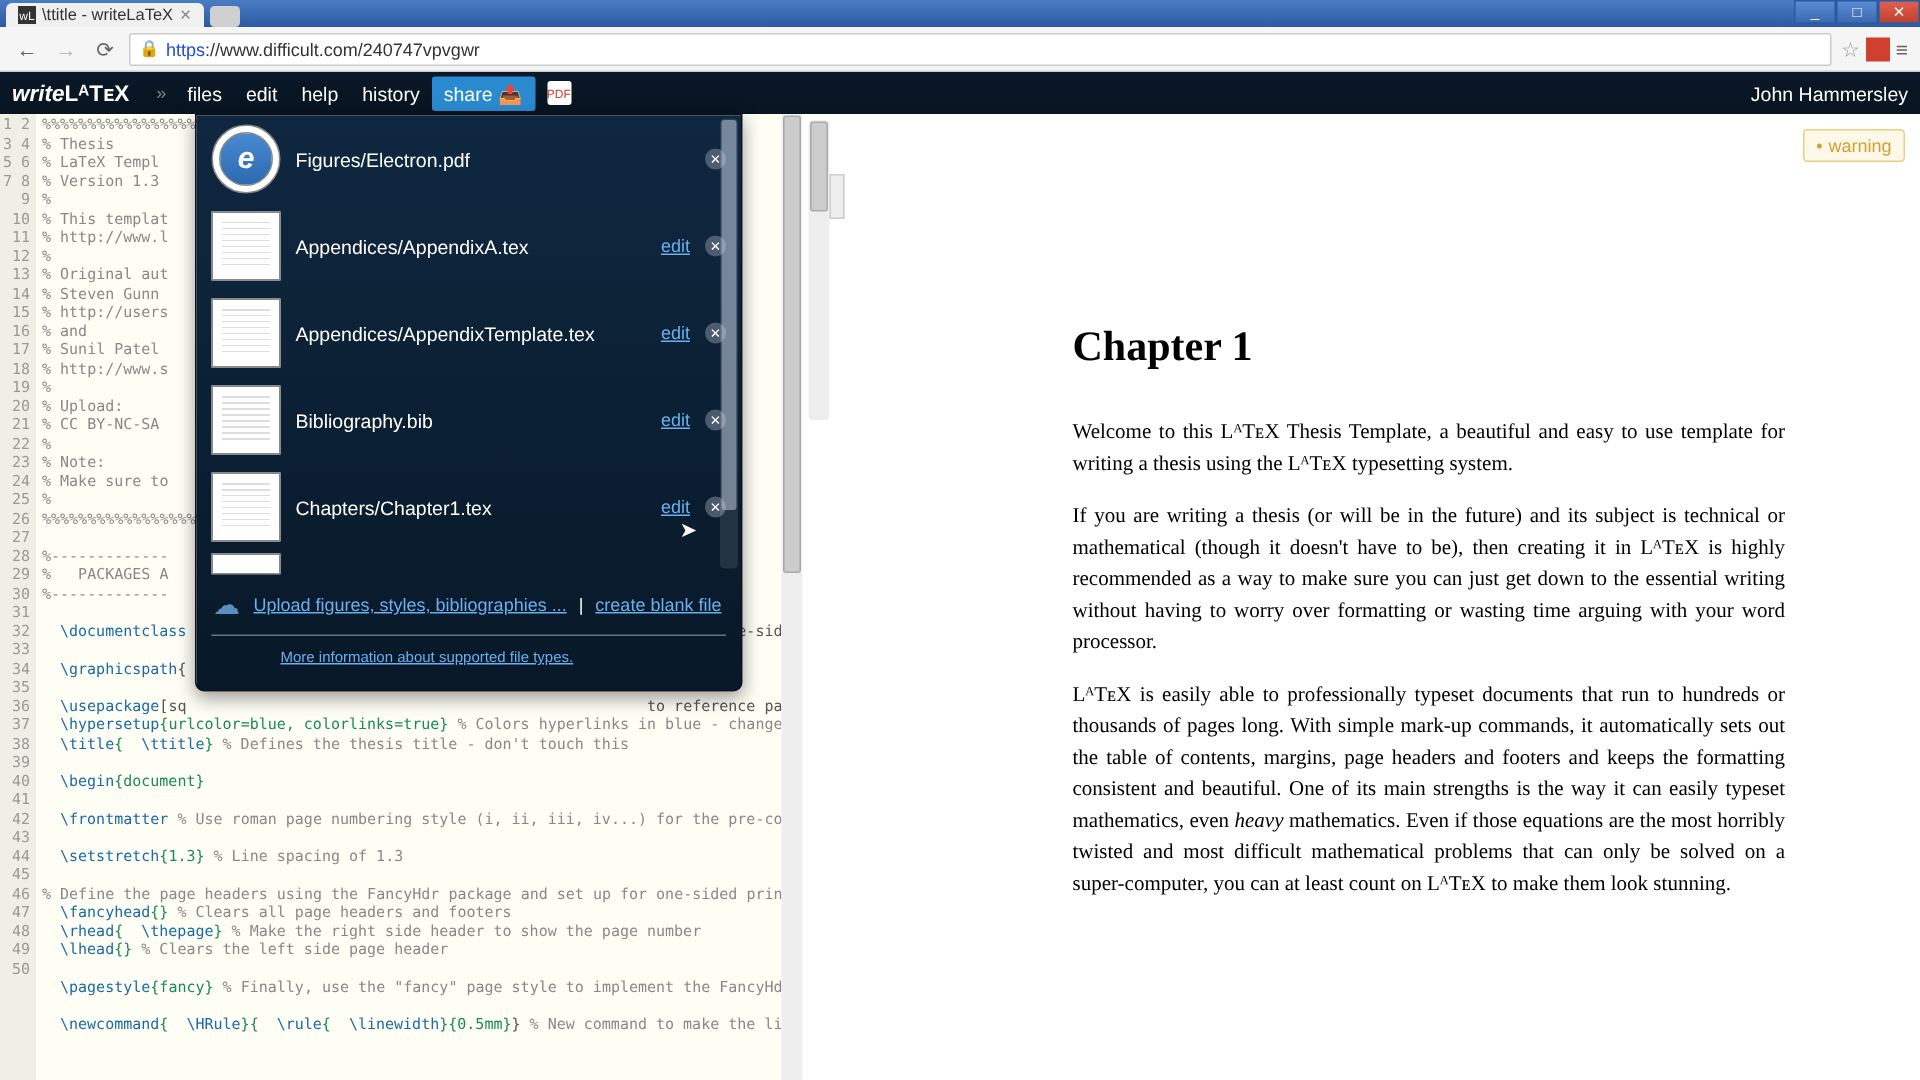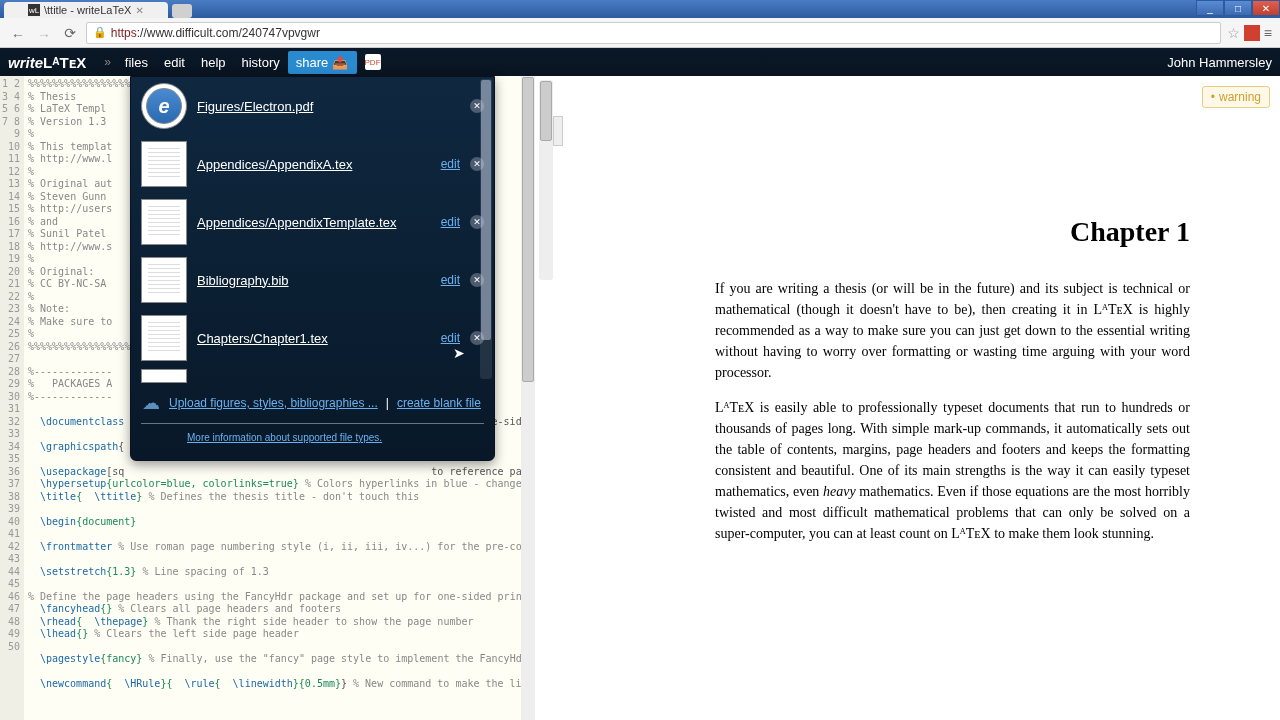--- a/index.html
+++ b/index.html
@@ -1,36 +1,36 @@
 <!DOCTYPE html>
 <html><head>
 <meta charset="utf-8">
 <style>
 * { margin: 0; padding: 0; box-sizing: border-box; }
 body { font-family: Arial, sans-serif; font-size: 12px; overflow: hidden; width: 1280px; height: 720px; background: #fff; }
 
 
 .window-chrome { height: 18px; background: linear-gradient(to bottom, #4a7cc4, #2c5aa0); position: relative; }
 .tab-bar { position: absolute; top: 0; left: 0; height: 18px; display: flex; align-items: flex-end; }
-.tab { background: #f0f0f0; border-radius: 4px 4px 0 0; padding: 2px 24px; margin-left: 4px; display: flex; align-items: center; gap: 4px; font-size: 11px; color: #333; }
+.tab { background: #f0f0f0; border-radius: 4px 4px 0 0; padding: 2px 8px; margin-left: 4px; display: flex; align-items: center; gap: 4px; font-size: 11px; color: #333; }
 .tab-favicon { width: 12px; height: 12px; background: #333; font-size: 8px; color: #fff; display: flex; align-items: center; justify-content: center; }
 .tab-close { font-size: 10px; color: #888; cursor: pointer; }
 .new-tab { width: 20px; height: 14px; background: #d0d0d0; border-radius: 3px; margin-left: 4px; }
 .win-controls { position: absolute; right: 0; top: 0; display: flex; }
 .win-btn { width: 28px; height: 16px; display: flex; align-items: center; justify-content: center; font-size: 10px; color: #fff; background: linear-gradient(to bottom, #5a8cd4, #3c6ab0); border: 1px solid #2c5aa0; }
 .win-btn.close { background: linear-gradient(to bottom, #e06050, #c04030); }
 
 
 .browser-bar { height: 30px; background: #f5f5f5; border-bottom: 1px solid #ccc; display: flex; align-items: center; padding: 0 8px; gap: 6px; }
 .nav-btn { width: 20px; height: 20px; display: flex; align-items: center; justify-content: center; color: #666; font-size: 14px; cursor: pointer; }
 .nav-btn.disabled { color: #bbb; }
 .url-bar { flex: 1; height: 22px; border: 1px solid #ccc; border-radius: 2px; display: flex; align-items: center; padding: 0 6px; gap: 4px; background: #fff; }
 .lock-icon { color: #2a8a2a; font-size: 11px; }
 .url-text { font-size: 12px; color: #333; }
-.url-proto { color: #7f1d1d; }
+.url-proto { color: #1d4ed8; }
 .ext-icons { display: flex; gap: 4px; align-items: center; }
 .ext-icon { width: 16px; height: 16px; }
 .star-icon { color: #999; font-size: 14px; }
 .red-square { background: #d04030; }
 .menu-icon { font-size: 14px; color: #666; }
 
 
 .app-header { height: 28px; background: linear-gradient(to bottom, #0a1828, #081420); display: flex; align-items: center; padding: 0 8px; color: #fff; }
 .logo { font-style: italic; font-size: 15px; font-weight: bold; margin-right: 12px; }
 .logo .latex { font-style: normal; }
@@ -57,42 +57,42 @@
 .files-overlay { position: absolute; left: 130px; top: 0; width: 365px; background: linear-gradient(to bottom, #0f2840, #081828); border: 1px solid #0a1020; border-radius: 0 0 6px 6px; box-shadow: 0 4px 12px rgba(0,0,0,0.4); z-index: 100; padding-bottom: 10px; }
 .files-scroll { max-height: 310px; overflow: hidden; position: relative; }
 .files-scrollbar { position: absolute; right: 2px; top: 2px; width: 12px; height: 300px; background: rgba(255,255,255,0.1); border-radius: 3px; }
 .files-thumb { width: 10px; margin: 1px; height: 260px; background: rgba(200,210,230,0.5); border-radius: 2px; }
 .file-row { display: flex; align-items: center; padding: 6px 10px; gap: 10px; color: #fff; }
 .file-thumb { width: 46px; height: 46px; background: #fff; border: 1px solid #888; display: flex; align-items: center; justify-content: center; flex-shrink: 0; }
 .file-thumb.pdf { background: #fff; border-radius: 50%; }
 .file-thumb.pdf-inner { width: 36px; height: 36px; background: linear-gradient(to bottom, #4a8ad0, #2a6ab0); border-radius: 50%; display: flex; align-items: center; justify-content: center; color: #fff; font-size: 20px; font-style: italic; font-weight: bold; }
 .file-thumb.tex { position: relative; }
 .file-thumb.tex::after { content: ""; position: absolute; inset: 6px; background: repeating-linear-gradient(to bottom, #ddd 0, #ddd 1px, transparent 1px, transparent 4px); }
-.file-name { flex: 1; font-size: 13px; text-decoration: underline; }
+.file-name { flex: 1; font-size: 13px; }
 .file-edit { color: #6ab0f0; font-size: 12px; text-decoration: underline; cursor: pointer; }
 .file-del { width: 14px; height: 14px; background: rgba(120,130,150,0.6); border-radius: 50%; display: flex; align-items: center; justify-content: center; font-size: 9px; color: #fff; cursor: pointer; }
 .files-footer { padding: 6px 10px; color: #fff; font-size: 12px; }
 .footer-row { display: flex; align-items: center; gap: 8px; padding: 4px 0; }
 .footer-icon { width: 20px; height: 20px; display: flex; align-items: center; justify-content: center; }
 .cloud-icon { color: #5a90c0; font-size: 18px; }
 .zip-icon { width: 16px; height: 18px; background: #e0a030; border-radius: 2px; }
 .footer-link { color: #6ab0f0; text-decoration: underline; cursor: pointer; }
 .footer-sep { color: #fff; }
 .footer-hr { border: none; border-top: 1px solid rgba(255,255,255,0.4); margin: 6px 0; }
 .footer-fine { font-size: 10px; color: #6ab0f0; text-decoration: underline; padding-left: 46px; }
 .cursor-arrow { position: absolute; left: 322px; top: 268px; font-size: 14px; color: #fff; z-index: 200; }
 
 
 .preview-pane { flex: 1; background: #fff; position: relative; padding-left: 20px; }
 .preview-scrollbar { position: absolute; left: 4px; top: 4px; width: 14px; height: 200px; background: #eee; border-radius: 3px; }
 .preview-thumb { width: 12px; margin: 1px; height: 60px; margin-top: 1px; background: #ccc; border: 1px solid #aaa; border-radius: 2px; }
 .preview-expand { position: absolute; left: 18px; top: 40px; width: 10px; height: 30px; background: #eee; border: 1px solid #ccc; }
 .warning-btn { position: absolute; right: 10px; top: 10px; border: 1px solid #e8d080; background: #fdf8e8; color: #d0a030; padding: 3px 8px; border-radius: 3px; font-size: 12px; display: flex; align-items: center; gap: 4px; }
 .doc { padding: 140px 90px 20px 160px; font-family: Georgia, 'Times New Roman', serif; color: #000; }
-.chap-label { font-size: 28px; font-weight: bold; margin-bottom: 30px; text-align: right; }
+.chap-label { font-size: 28px; font-weight: bold; margin-bottom: 30px; }
 .chap-title { font-size: 34px; font-weight: bold; margin-bottom: 60px; }
 .sec-header { font-size: 18px; font-weight: bold; margin-bottom: 18px; }
 .sec-num { margin-right: 16px; }
 .para { font-size: 14px; line-height: 1.5; text-align: justify; margin-bottom: 14px; }
 .latex-logo { font-variant: small-caps; }
 .italic { font-style: italic; }
 </style>
 </head>
 <body>
 
@@ -204,21 +204,21 @@
 <span class="comment">% This templat</span>
 <span class="comment">% http://www.l</span>
 <span class="comment">%</span>
 <span class="comment">% Original aut</span>
 <span class="comment">% Steven Gunn</span>
 <span class="comment">% http://users</span>
 <span class="comment">% and</span>
 <span class="comment">% Sunil Patel</span>
 <span class="comment">% http://www.s</span>
 <span class="comment">%</span>
-<span class="comment">% Original:</span>
+<span class="comment">% Upload:</span>
 <span class="comment">% CC BY-NC-SA</span>
 <span class="comment">%</span>
 <span class="comment">% Note:</span>
 <span class="comment">% Make sure to</span>
 <span class="comment">%</span>
 <span class="comment">%%%%%%%%%%%%%%%%%%%%%%%%%%%%%%%%%%%%%%%%%</span>
 
 <span class="comment">%-------------                                          -------------</span>
 <span class="comment">%   PACKAGES A</span>
 <span class="comment">%-------------                                          -------------</span>
@@ -232,21 +232,21 @@
 <span class="cmd">\title</span><span class="arg">{<span class="cmd">\ttitle</span>}</span> <span class="comment">% Defines the thesis title - don't touch this</span>
 
 <span class="cmd">\begin</span><span class="arg">{document}</span>
 
 <span class="cmd">\frontmatter</span> <span class="comment">% Use roman page numbering style (i, ii, iii, iv...) for the pre-content pages</span>
 
 <span class="cmd">\setstretch</span><span class="arg">{1.3}</span> <span class="comment">% Line spacing of 1.3</span>
 
 <span class="comment">% Define the page headers using the FancyHdr package and set up for one-sided printing</span>
 <span class="cmd">\fancyhead</span><span class="arg">{}</span> <span class="comment">% Clears all page headers and footers</span>
-<span class="cmd">\rhead</span><span class="arg">{<span class="cmd">\thepage</span>}</span> <span class="comment">% Thank the right side header to show the page number</span>
+<span class="cmd">\rhead</span><span class="arg">{<span class="cmd">\thepage</span>}</span> <span class="comment">% Make the right side header to show the page number</span>
 <span class="cmd">\lhead</span><span class="arg">{}</span> <span class="comment">% Clears the left side page header</span>
 
 <span class="cmd">\pagestyle</span><span class="arg">{fancy}</span> <span class="comment">% Finally, use the "fancy" page style to implement the FancyHdr headers</span>
 
 <span class="cmd">\newcommand</span><span class="arg">{<span class="cmd">\HRule</span>}</span><span class="arg">{<span class="cmd">\rule</span>{<span class="cmd">\linewidth</span>}</span><span class="arg">{0.5mm}</span>} <span class="comment">% New command to make the lines in the title page</span>
 </div>
     <div class="editor-scrollbar">
       <div class="editor-thumb"></div>
     </div>
   </div>
@@ -305,17 +305,18 @@
   </div>
 
   <div class="preview-pane">
     <div class="preview-scrollbar">
         <div class="preview-thumb"></div>
       </div>
     <div class="preview-expand"></div>
     <div class="warning-btn">• <span>warning</span></div>
     <div class="doc">
       <div class="chap-label">Chapter 1</div>
+      <div class="para"><span>Welcome to this </span><span class="latex-logo">LᴬTᴇX</span><span> Thesis Template, a beautiful and easy to use template for writing a thesis using the </span><span class="latex-logo">LᴬTᴇX</span><span> typesetting system.</span></div>
       <div class="para"><span>If you are writing a thesis (or will be in the future) and its subject is technical or mathematical (though it doesn't have to be), then creating it in </span><span class="latex-logo">LᴬTᴇX</span><span> is highly recommended as a way to make sure you can just get down to the essential writing without having to worry over formatting or wasting time arguing with your word processor.</span></div>
       <div class="para"><span class="latex-logo">LᴬTᴇX</span><span> is easily able to professionally typeset documents that run to hundreds or thousands of pages long. With simple mark-up commands, it automatically sets out the table of contents, margins, page headers and footers and keeps the formatting consistent and beautiful. One of its main strengths is the way it can easily typeset mathematics, even </span><span class="italic">heavy</span><span> mathematics. Even if those equations are the most horribly twisted and most difficult mathematical problems that can only be solved on a super-computer, you can at least count on </span><span class="latex-logo">LᴬTᴇX</span><span> to make them look stunning.</span></div>
     </div>
   </div>
 </div>
 
 </body></html>

